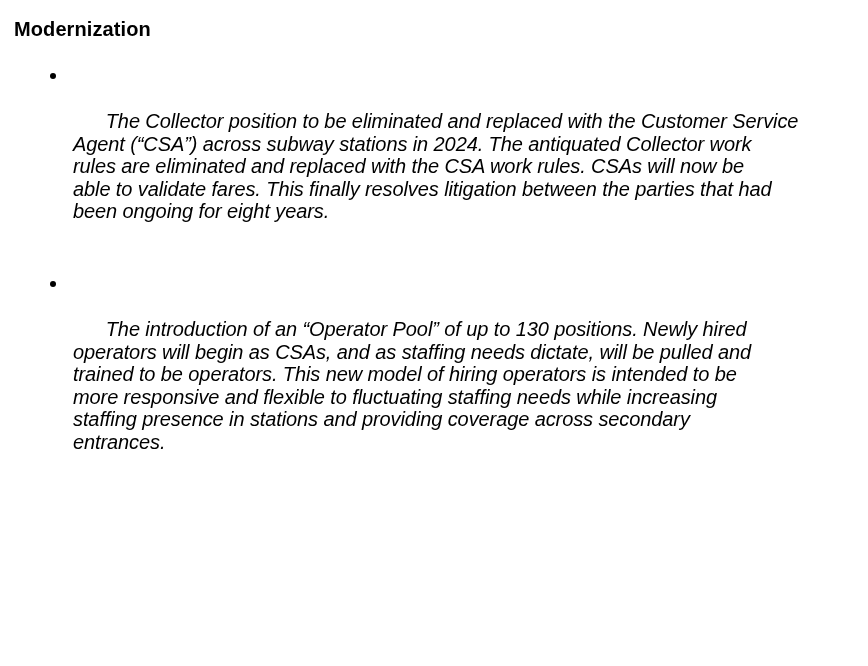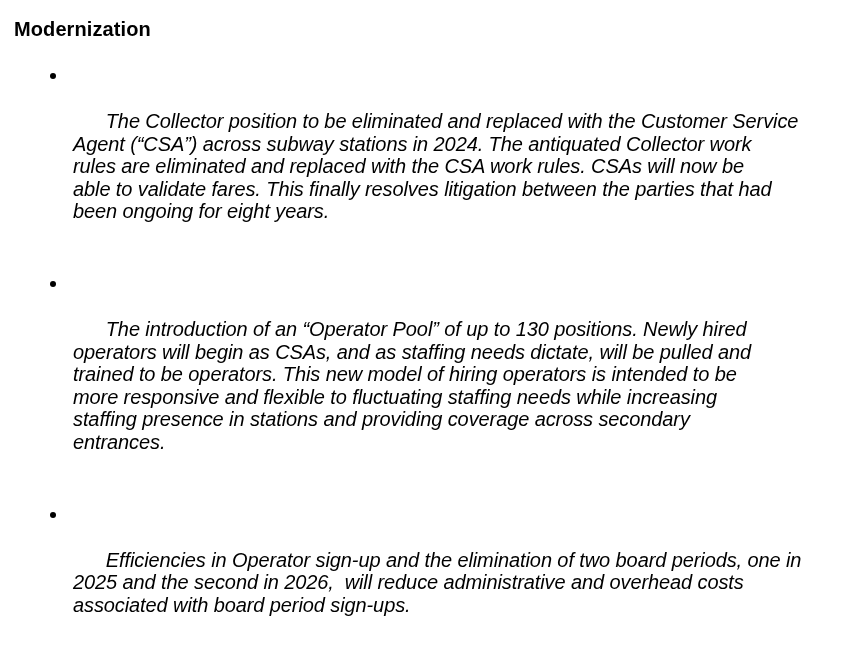--- a/index.html
+++ b/index.html
@@ -74,21 +74,15 @@
     </li>
     <li class="bullet-item">
       <span class="bullet-dot"></span>
       <span class="bullet-text">The introduction of an “Operator Pool” of up to 130 positions. Newly hired
 operators will begin as CSAs, and as staffing needs dictate, will be pulled and
 trained to be operators. This new model of hiring operators is intended to be
 more responsive and flexible to fluctuating staffing needs while increasing
 staffing presence in stations and providing coverage across secondary
 entrances.</span>
     </li>
-    <li class="bullet-item">
-      <span class="bullet-dot"></span>
-      <span class="bullet-text">Efficiencies in Operator sign-up and the elimination of two board periods, one in
-2025 and the second in 2026,  will reduce administrative and overhead costs
-associated with board period sign-ups.</span>
-    </li>
 
   </ul>
 </div>
 
 </body></html>

